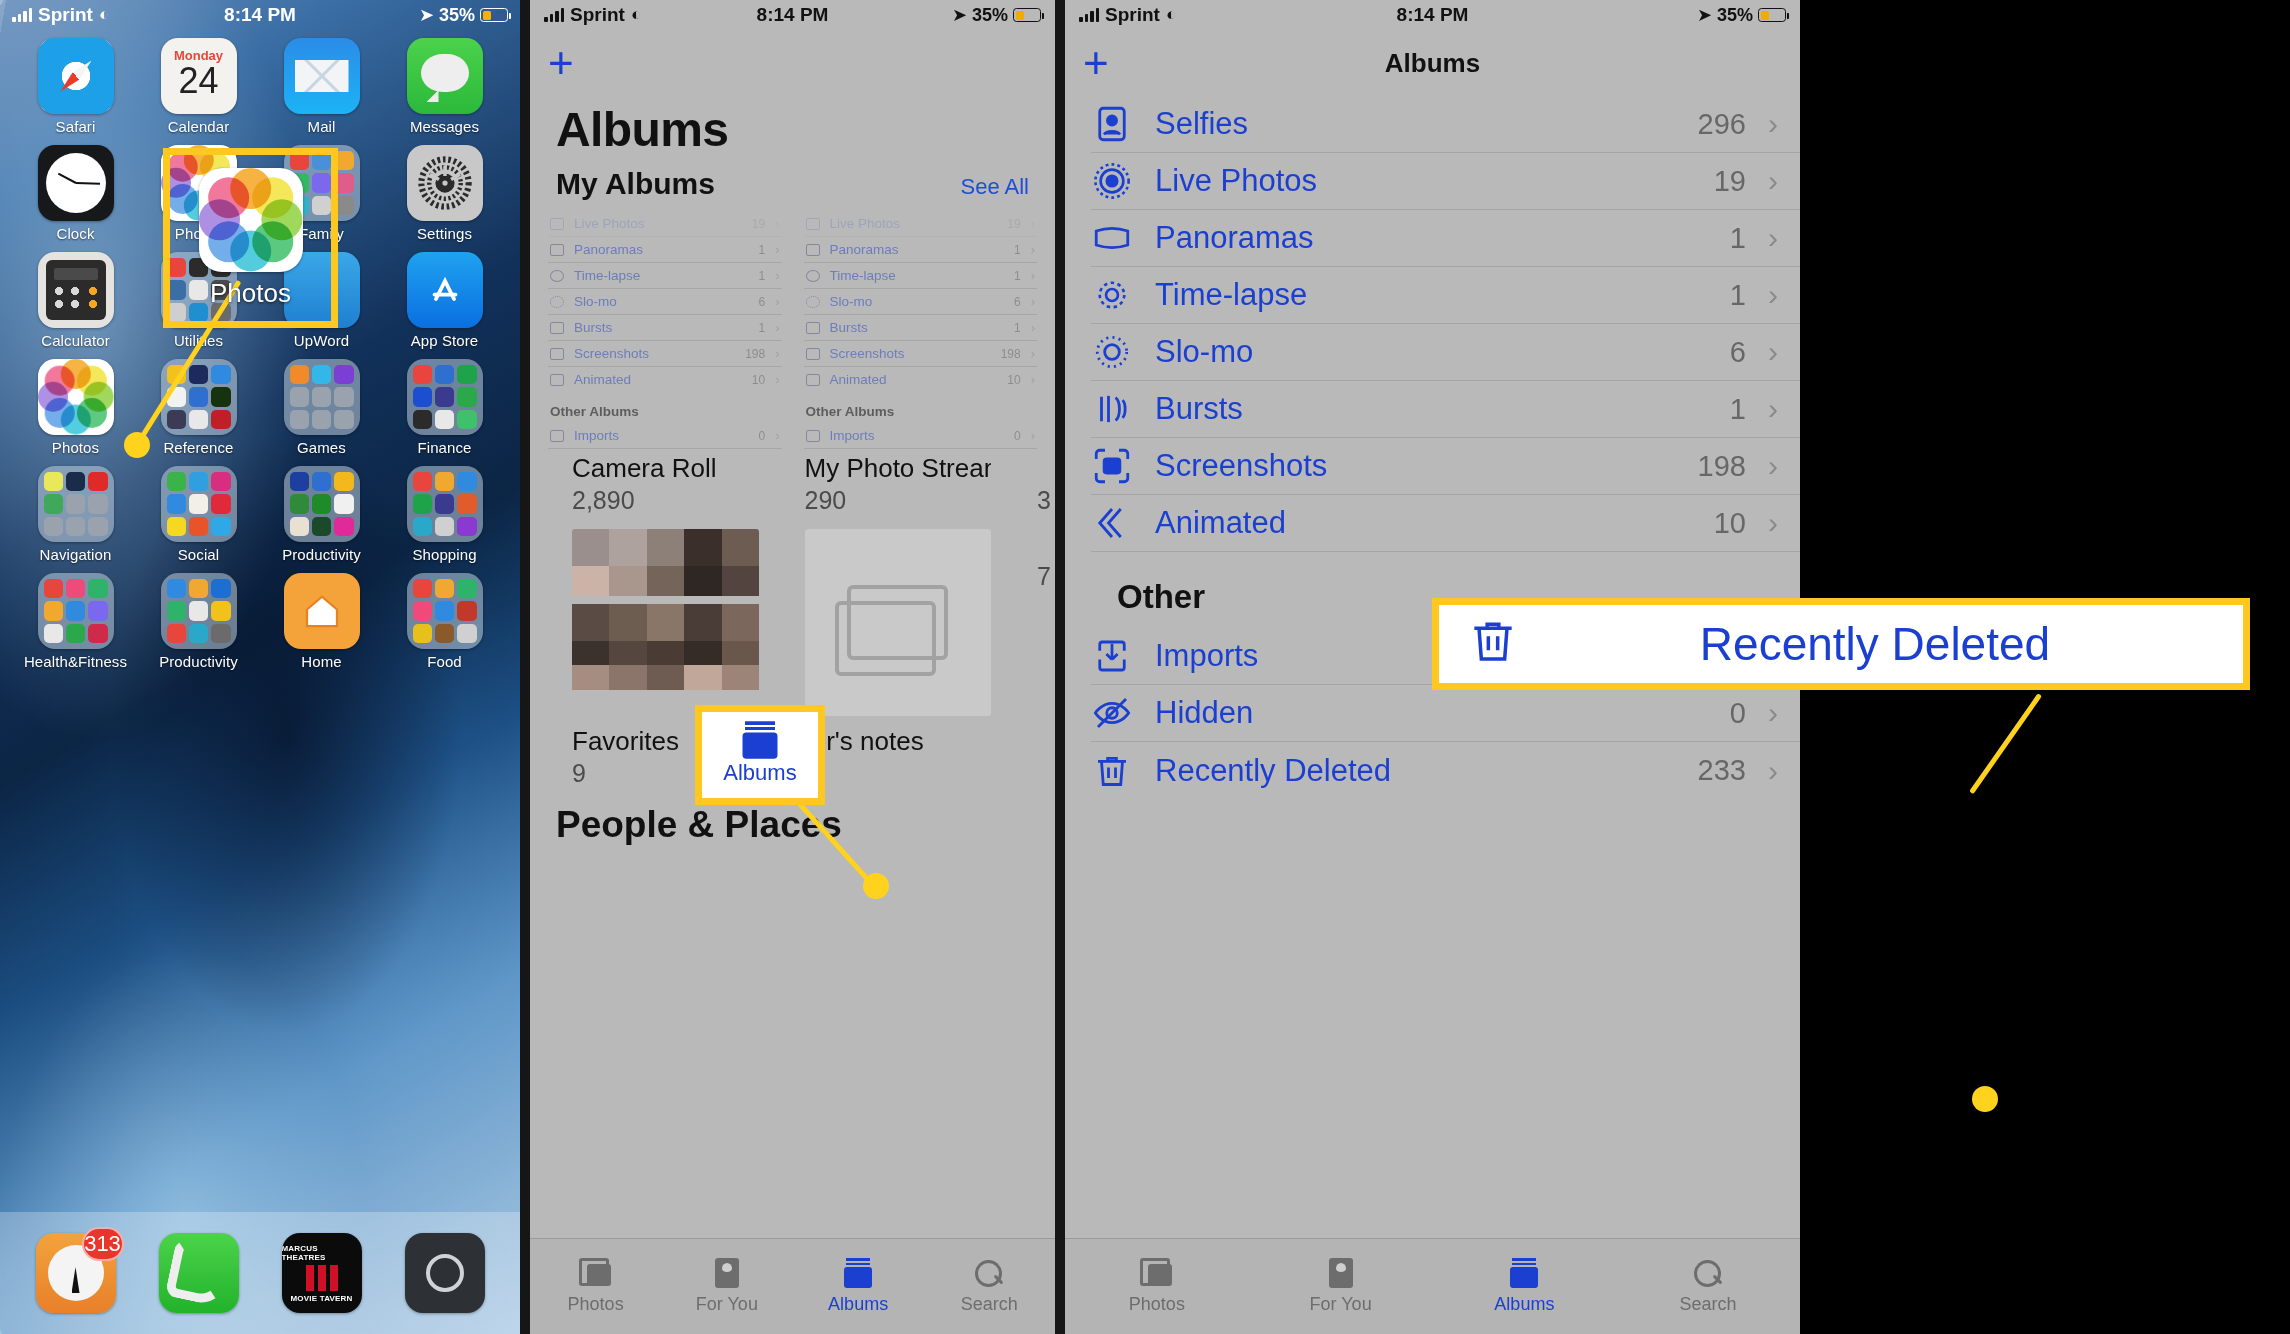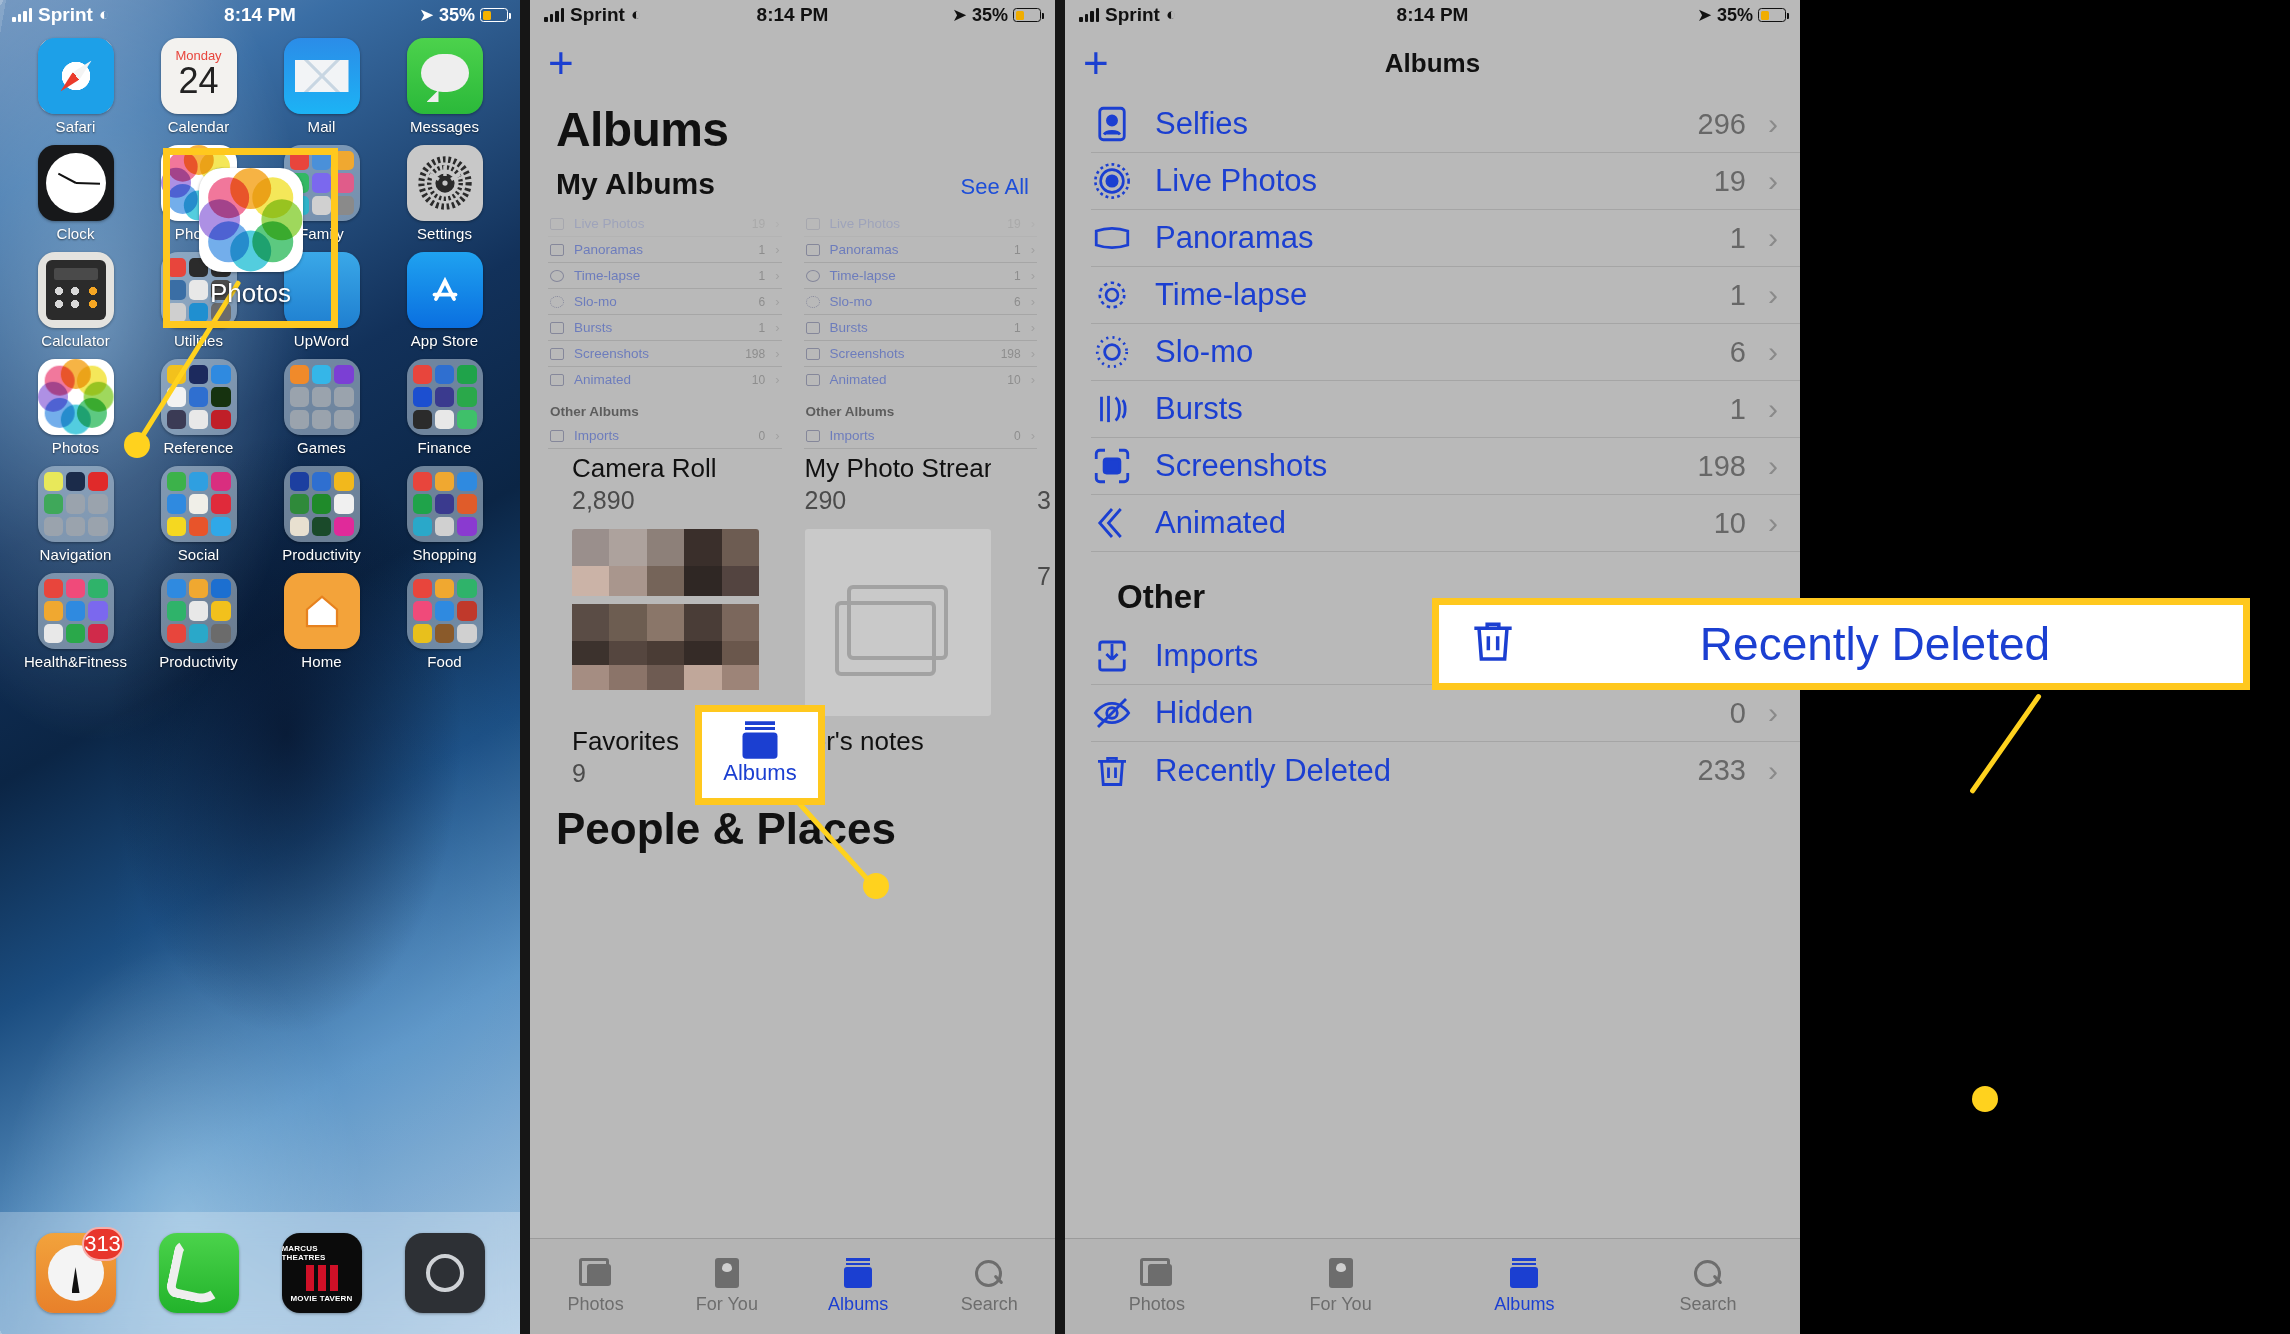--- a/index.html
+++ b/index.html
@@ -44,21 +44,21 @@
   .lbl { margin-top:4px;font-size:15px;color:#fff;text-shadow:0 1px 2px rgba(0,0,0,.6);
          white-space:nowrap; letter-spacing:.1px;}
 
   
   .i-safari{background:radial-gradient(circle at 50% 50%,#fff 0 26%,#1da0e8 27% 86%,#f2f2f2 87%);}
   .i-safari:after{content:"";position:absolute;left:50%;top:50%;width:44px;height:10px;
       transform:translate(-50%,-50%) rotate(-45deg);
       background:linear-gradient(90deg,#ea3b2b 0 50%,#f4f4f4 50% 100%);
       clip-path:polygon(0 50%,50% 0,100% 50%,50% 100%);}
   .i-cal{background:#f3f2ef;display:flex;flex-direction:column;align-items:center;justify-content:center;}
-  .i-cal b{font-size:13px;color:#e8453c;font-weight:400;line-height:1;margin-top:-4px;}
+  .i-cal b{font-size:13px;color:#e8453c;font-weight:700;line-height:1;margin-top:-4px;}
   .i-cal span{font-size:36px;color:#222;font-weight:300;line-height:1.05;}
   .i-mail{background:linear-gradient(180deg,#2b8ce8,#1cb3f5);}
   .i-mail:after{content:"";position:absolute;left:11px;right:11px;top:22px;height:32px;background:#f2f4f6;
       clip-path:polygon(0 0,100% 0,100% 100%,0 100%);}
   .i-mail:before{content:"";position:absolute;left:11px;top:22px;width:54px;height:32px;z-index:2;
       background:linear-gradient(135deg,transparent 47%,#c8d6e2 48% 52%,transparent 53%),
                  linear-gradient(225deg,transparent 47%,#c8d6e2 48% 52%,transparent 53%);}
   .i-msg{background:linear-gradient(180deg,#4cd24c,#2bb93a);}
   .i-msg:after{content:"";position:absolute;left:14px;top:16px;width:48px;height:38px;background:#eee;border-radius:50%/55%;}
   .i-msg:before{content:"";position:absolute;left:20px;bottom:12px;width:12px;height:12px;background:#eee;
@@ -155,21 +155,21 @@
         linear-gradient(90deg,#3c322d 0 20%,#55463f 20% 40%,#4a3c35 40% 60%,#352b27 60% 80%,#6a574c 80% 100%),
         linear-gradient(90deg,#a58d82 0 20%,#8b7469 20% 40%,#6e5b52 40% 60%,#c0a79a 60% 80%,#9d8478 80% 100%);
       background-size:100% 33.4%,100% 33.4%,100% 33.4%;
       background-position:0 0,0 33.3%,0 66.7%;
       background-repeat:no-repeat;}
   .th-empty { background:#c9c9c9; display:flex; align-items:center; justify-content:center; }
   .th-empty i { width:54%;height:40%;border:4px solid #a2a2a2;border-radius:6px;position:relative;display:block; }
   .th-empty i:before{content:"";position:absolute;left:-16px;top:12px;width:100%;height:100%;
       border:4px solid #a2a2a2;border-radius:6px;}
   .cardcap { margin-top:10px; }
-  .peopleplaces { font-size:44px; font-weight:800; color:#111; padding:16px 26px 0; }
+  .peopleplaces { font-size:37px; font-weight:800; color:#111; padding:16px 26px 0; }
 
   .tabbar { position:absolute;left:0;right:0;bottom:0;height:96px;background:#b4b4b4;
             border-top:1px solid #9b9b9b;display:flex;align-items:center; }
   .tab { flex:1;display:flex;flex-direction:column;align-items:center;gap:6px; }
   .tab span { font-size:18px;color:#6d6d6d; }
   .tab.active span { color:#1b3fd1; }
   .tic { width:34px;height:30px;position:relative; }
   .tic-photos:before{content:"";position:absolute;left:0;top:0;width:24px;height:22px;border:3px solid #6d6d6d;border-radius:3px;}
   .tic-photos:after{content:"";position:absolute;left:8px;top:6px;width:24px;height:22px;background:#6d6d6d;border-radius:3px;}
   .tic-foryou:before{content:"";position:absolute;left:5px;top:0;width:24px;height:30px;background:#6d6d6d;border-radius:3px;}

